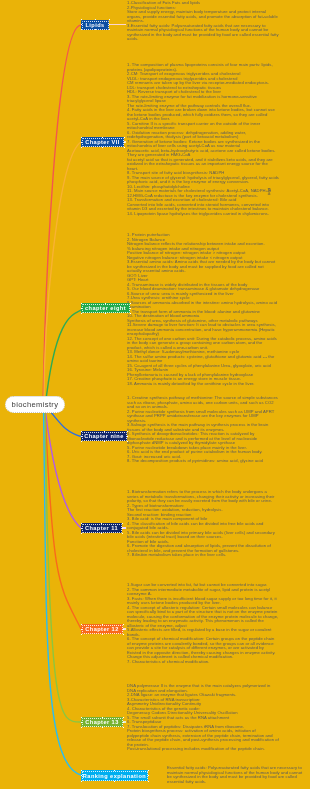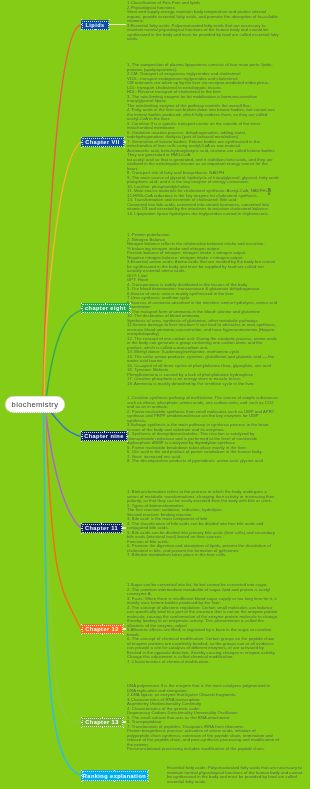--- a/index.html
+++ b/index.html
@@ -1,18 +1,18 @@
 <!DOCTYPE html>
 <html><head>
 <meta charset="utf-8">
 <title>biochemistry</title>
 <style>
   html,body{margin:0;padding:0;background:#ffffff;}
   body{width:310px;height:789px;font-family:"Liberation Sans",sans-serif;overflow:hidden;position:relative;}
-  #canvas{position:absolute;left:0;top:0;width:310px;height:789px;background:#84cc16;}
+  #canvas{position:absolute;left:0;top:0;width:310px;height:789px;background:#eab308;}
   svg#links{position:absolute;left:0;top:0;width:310px;height:789px;}
   .node{position:absolute;color:#ffffff;font-size:5.6px;font-weight:bold;
         border-radius:1px;white-space:nowrap;z-index:5;display:flex;align-items:center;
         justify-content:center;letter-spacing:.45px;}
   .root{position:absolute;background:#ffffff;border:1px dotted #c8c8c8;border-radius:9px;
         font-size:7.6px;color:#3c3c3c;white-space:nowrap;z-index:6;display:flex;
         align-items:center;justify-content:center;letter-spacing:.35px;}
   .txt{position:absolute;font-size:4.2px;line-height:4.5px;color:#5b5b5b;z-index:3;width:152px;letter-spacing:.07px;}
   .txt p{margin:0;padding:0;}
   .sel{position:absolute;z-index:7;pointer-events:none;}

